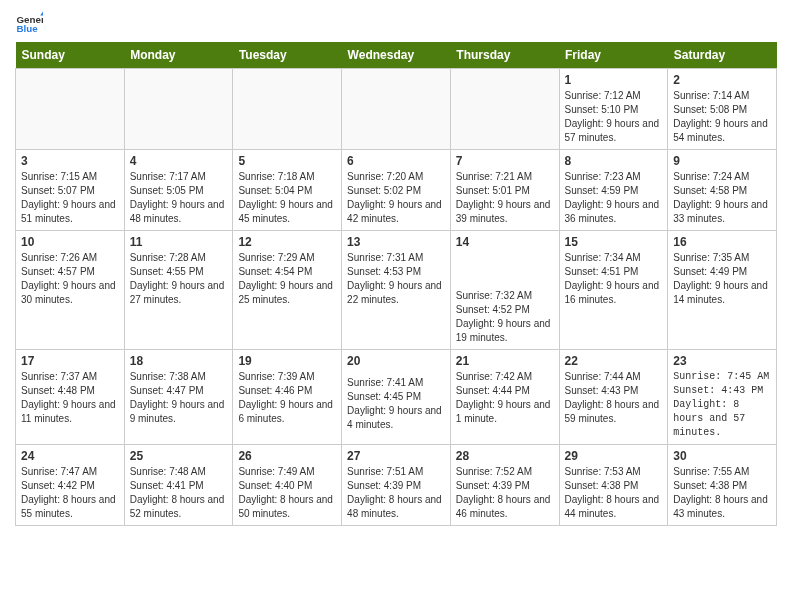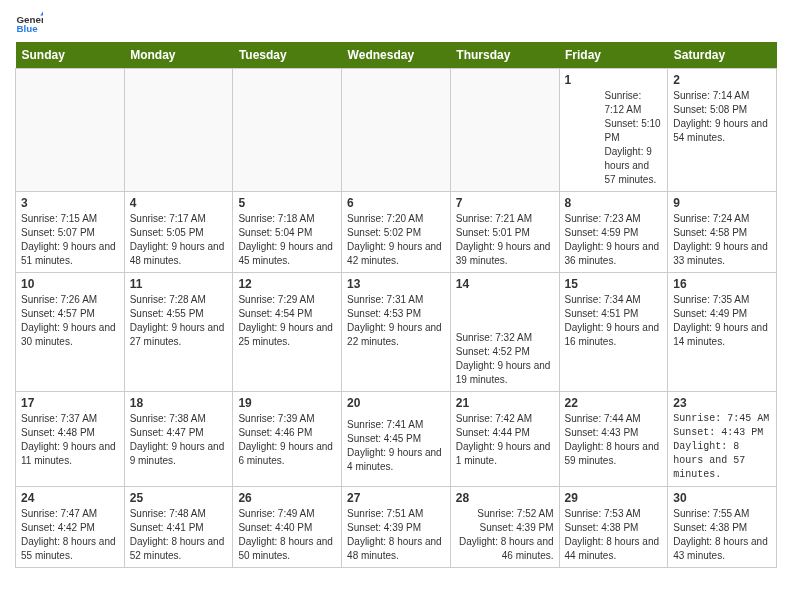--- a/index.html
+++ b/index.html
@@ -108,21 +108,21 @@
   </thead>
   <tbody id="calendar-body">
       <tr>
         <td class="empty"></td>
         <td class="empty"></td>
         <td class="empty"></td>
         <td class="empty"></td>
         <td class="empty"></td>
         <td>
           <span class="day-num">1</span>
-          <div class="day-info" style="white-space: pre-line; margin-left: 40px;">Sunrise: 7:12 AM
+          <div class="day-info" style="white-space: pre-line;">Sunrise: 7:12 AM
 Sunset: 5:10 PM
 Daylight: 9 hours and 57 minutes.</div>
         </td>
         <td>
           <span class="day-num">2</span>
           <div class="day-info" style="white-space: pre-line;">Sunrise: 7:14 AM
 Sunset: 5:08 PM
 Daylight: 9 hours and 54 minutes.</div>
         </td>
       </tr>
@@ -278,21 +278,21 @@
 Daylight: 8 hours and 50 minutes.</div>
         </td>
         <td>
           <span class="day-num">27</span>
           <div class="day-info" style="white-space: pre-line;">Sunrise: 7:51 AM
 Sunset: 4:39 PM
 Daylight: 8 hours and 48 minutes.</div>
         </td>
         <td>
           <span class="day-num">28</span>
-          <div class="day-info" style="white-space: pre-line; text-align: right;">Sunrise: 7:52 AM
+          <div class="day-info" style="white-space: pre-line;">Sunrise: 7:52 AM
 Sunset: 4:39 PM
 Daylight: 8 hours and 46 minutes.</div>
         </td>
         <td>
           <span class="day-num">29</span>
           <div class="day-info" style="white-space: pre-line;">Sunrise: 7:53 AM
 Sunset: 4:38 PM
 Daylight: 8 hours and 44 minutes.</div>
         </td>
         <td>

